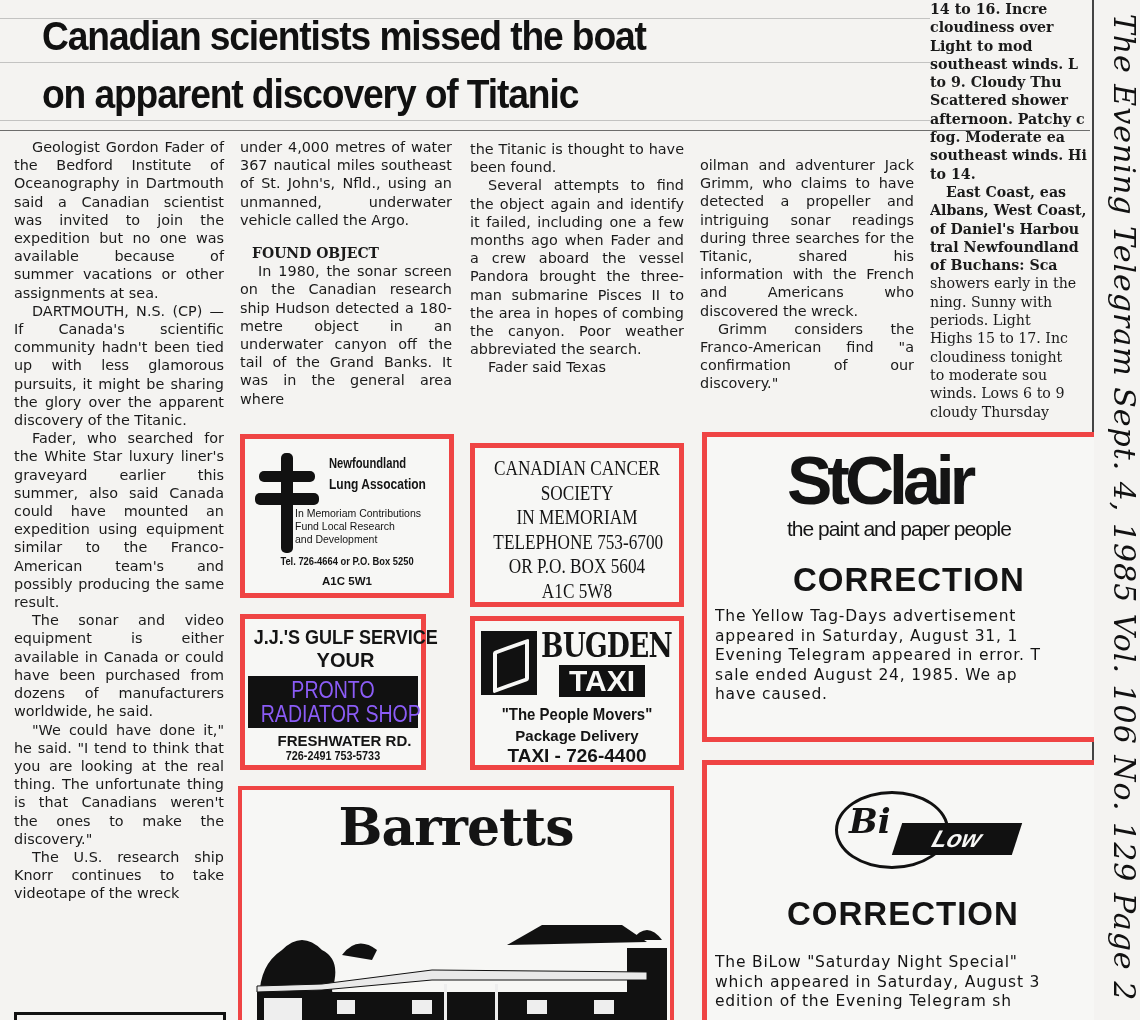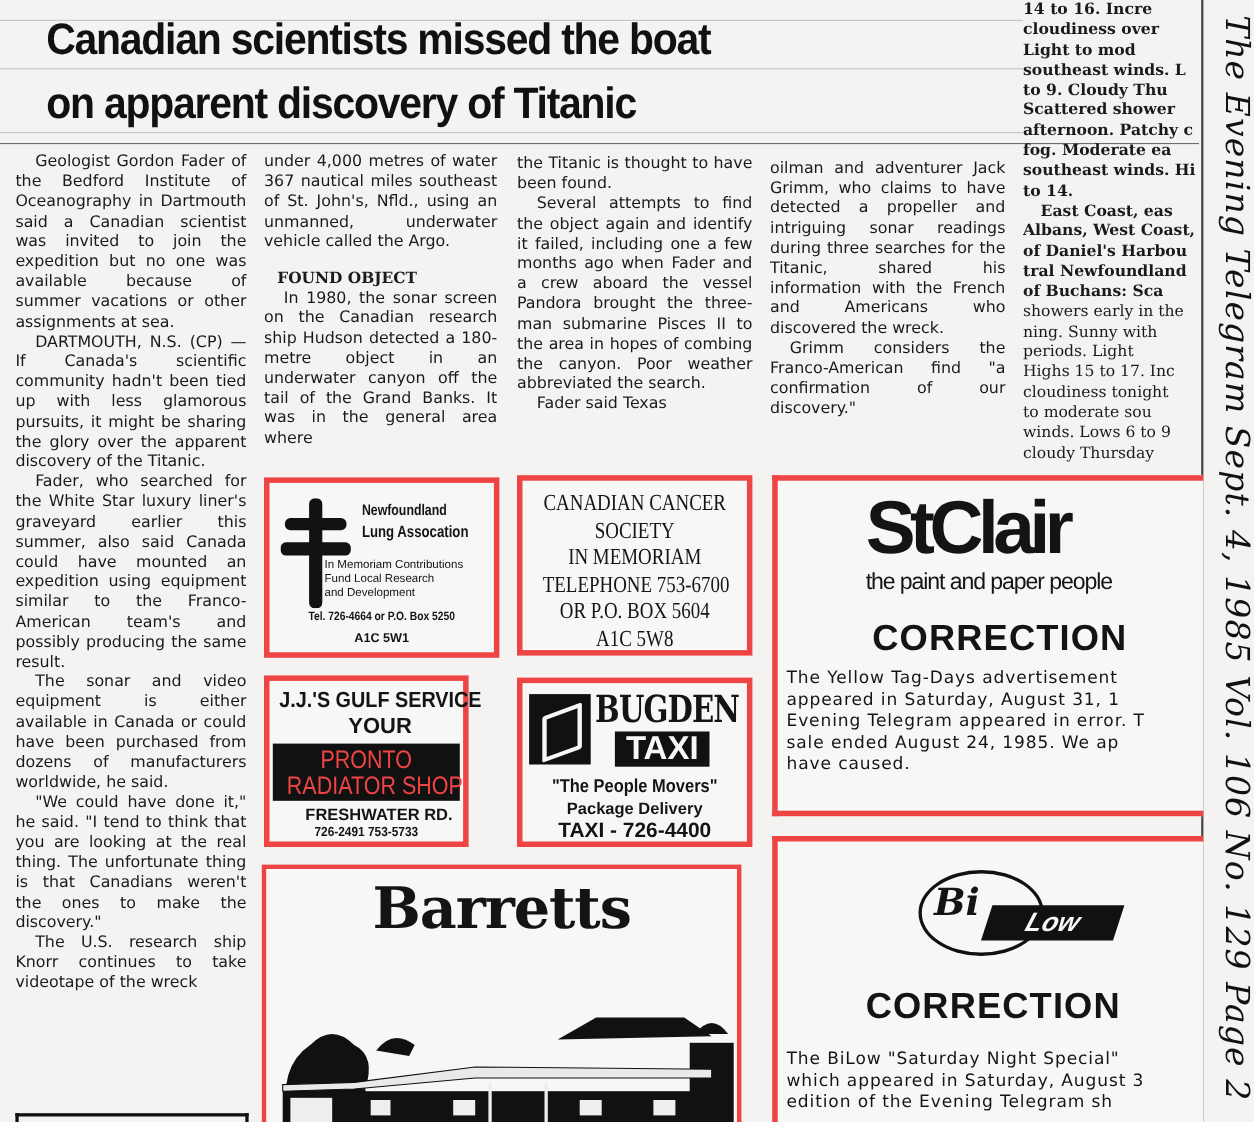--- a/index.html
+++ b/index.html
@@ -37,21 +37,21 @@
   .lung .t1 { position:absolute; left:84px; top:16px; font-family:"Liberation Sans",sans-serif; font-weight:bold; font-size:14px; transform:scaleX(.8); transform-origin:left; white-space:nowrap; }
   .lung .t2 { position:absolute; left:84px; top:36px; font-family:"Liberation Sans",sans-serif; font-weight:bold; font-size:15px; transform:scaleX(.8); transform-origin:left; white-space:nowrap; }
   .lung .t3 { position:absolute; left:50px; top:68px; font-family:"Liberation Sans",sans-serif; font-size:10.5px; line-height:13px; white-space:nowrap; }
   .lung .t4 { position:absolute; left:0; right:0; top:116px; text-align:center; font-family:"Liberation Sans",sans-serif; font-weight:bold; font-size:11px; transform:scaleX(.85); white-space:nowrap; }
   .lung .t5 { position:absolute; left:0; right:0; top:136px; text-align:center; font-family:"Liberation Sans",sans-serif; font-weight:bold; font-size:11.5px; }
   .cancer { text-align:center; font-family:"Liberation Serif", serif; font-size:21px; line-height:24.5px; padding-top:8px; }
   .cancer div { transform:scaleX(.82); white-space:nowrap; }
   .gulf { text-align:center; font-family:"Liberation Sans", sans-serif; font-weight:bold; }
   .gulf .g1 { font-size:20px; margin-top:7px; transform:scaleX(.9); white-space:nowrap; }
   .gulf .g2 { font-size:20px;padding-left:25px; }
-  .gulf .g3 { background:#111; color:#ef4444; font-weight:normal; font-size:23px; line-height:24px; margin:4px 3px; padding:2px 0; }
+  .gulf .g3 { background:#111; color:#8b5cf6; font-weight:normal; font-size:23px; line-height:24px; margin:4px 3px; padding:2px 0; }
   .gulf .g3 div { transform:scaleX(.85); white-space:nowrap; }
   .gulf .g4 { font-size:15px;padding-left:23px; }
   .gulf .g5 { font-size:12px; transform:scaleX(.9); }
   .taxi .logo { position:absolute; left:6px; top:10px; width:56px; height:64px; background:#111; }
   .taxi .logo:after { content:""; position:absolute; left:12px; top:14px; width:28px; height:34px; border:4px solid #f7f7f5; border-radius:2px; transform:skewY(-20deg); }
   .taxi .b1 { position:absolute; left:66px; top:4px; font-family:"DejaVu Serif",serif; font-weight:bold; font-size:34px; letter-spacing:-1px; transform:scaleX(.78); transform-origin:left; white-space:nowrap; }
   .taxi .b2 { position:absolute; left:84px; top:44px; background:#111; color:#f7f7f5; font-family:"Liberation Sans",sans-serif; font-weight:bold; font-size:30px; line-height:32px; padding:0 10px; }
   .taxi .b3 { position:absolute; left:0; right:0; top:84px; text-align:center; font-family:"Liberation Sans",sans-serif; font-weight:bold; font-size:17px; transform:scaleX(.88); white-space:nowrap; }
   .taxi .b4 { position:absolute; left:0; right:0; top:106px; text-align:center; font-family:"Liberation Sans",sans-serif; font-weight:bold; font-size:15px; }
   .taxi .b5 { position:absolute; left:0; right:0; top:124px; text-align:center; font-family:"Liberation Sans",sans-serif; font-weight:bold; font-size:19px; }
@@ -90,21 +90,21 @@
   <p class="sub">FOUND OBJECT</p>
   <p class="indent">In 1980, the sonar screen on the Canadian research ship Hudson detected a 180-metre object in an underwater canyon off the tail of the Grand Banks. It was in the general area where</p>
 </div>
 
 <div class="col" style="left:470px;top:140px;width:214px">
   <p>the Titanic is thought to have been found.</p>
   <p class="indent">Several attempts to find the object again and identify it failed, including one a few months ago when Fader and a crew aboard the vessel Pandora brought the three-man submarine Pisces II to the area in hopes of combing the canyon. Poor weather abbreviated the search.</p>
   <p class="indent">Fader said Texas</p>
 </div>
 
-<div class="col" style="left:700px;top:144px;width:214px">
+<div class="col" style="left:700px;top:156px;width:214px">
   <p>oilman and adventurer Jack Grimm, who claims to have detected a propeller and intriguing sonar readings during three searches for the Titanic, shared his information with the French and Americans who discovered the wreck.</p>
   <p class="indent">Grimm considers the Franco-American find "a confirmation of our discovery."</p>
 </div>
 
 <div class="weather">
   <p>14 to 16. Incre</p>
   <p>cloudiness over</p>
   <p>Light to mod</p>
   <p>southeast winds. L</p>
   <p>to 9. Cloudy Thu</p>
@@ -142,21 +142,21 @@
   <div class="t2">Lung Assocation</div>
   <div class="t3">
     <div>In Memoriam Contributions</div>
     <div>Fund Local Research</div>
     <div>and Development</div>
   </div>
   <div class="t4">Tel. 726-4664 or P.O. Box 5250</div>
   <div class="t5">A1C 5W1</div>
 </div>
 
-<div class="ad cancer" style="left:470px;top:432px;width:214px;height:164px">
+<div class="ad cancer" style="left:470px;top:443px;width:214px;height:164px">
   <div>CANADIAN CANCER</div>
   <div>SOCIETY</div>
   <div>IN MEMORIAM</div>
   <div>TELEPHONE 753-6700</div>
   <div>OR P.O. BOX 5604</div>
   <div>A1C 5W8</div>
 </div>
 
 <div class="ad gulf" style="left:240px;top:614px;width:186px;height:156px">
   <div class="g1">J.J.'S GULF SERVICE</div>

